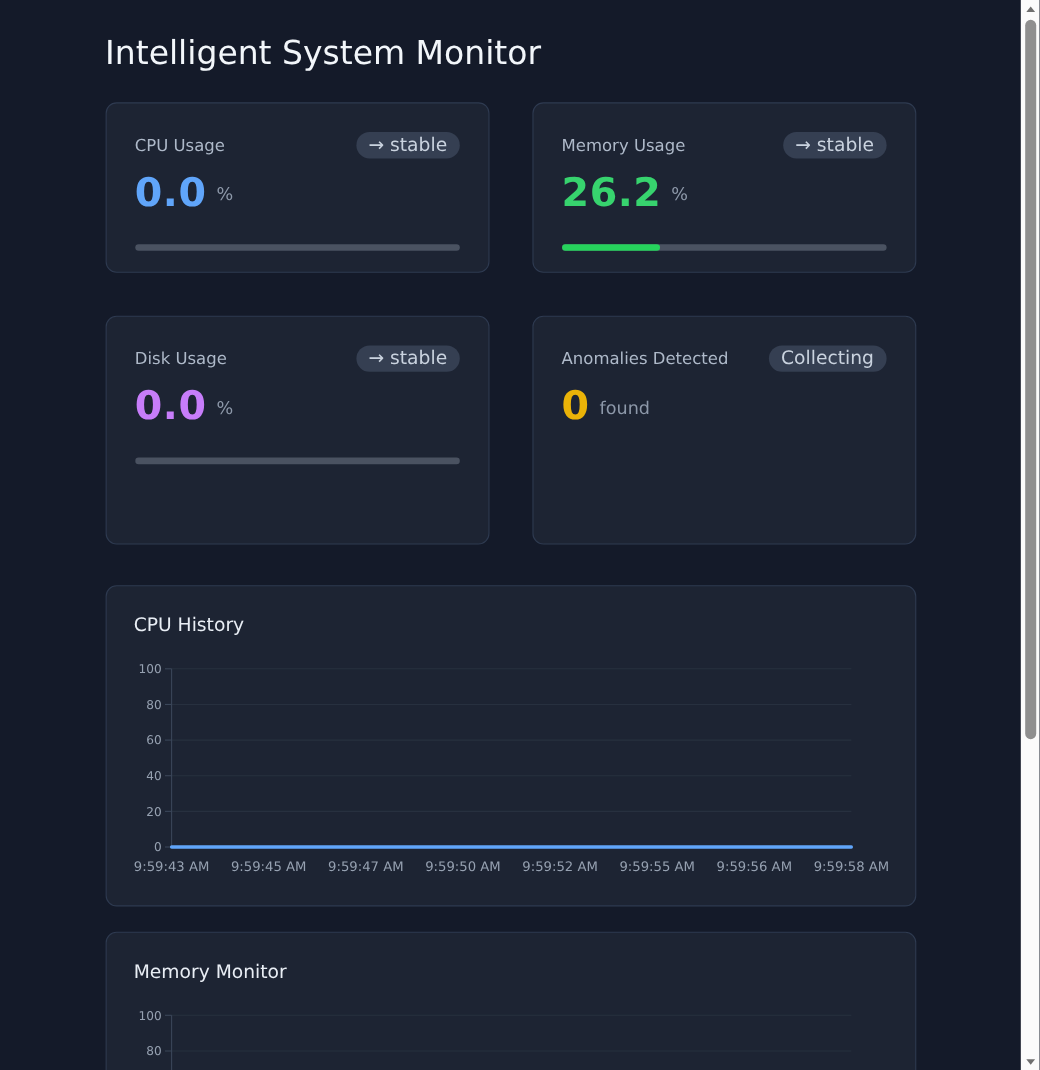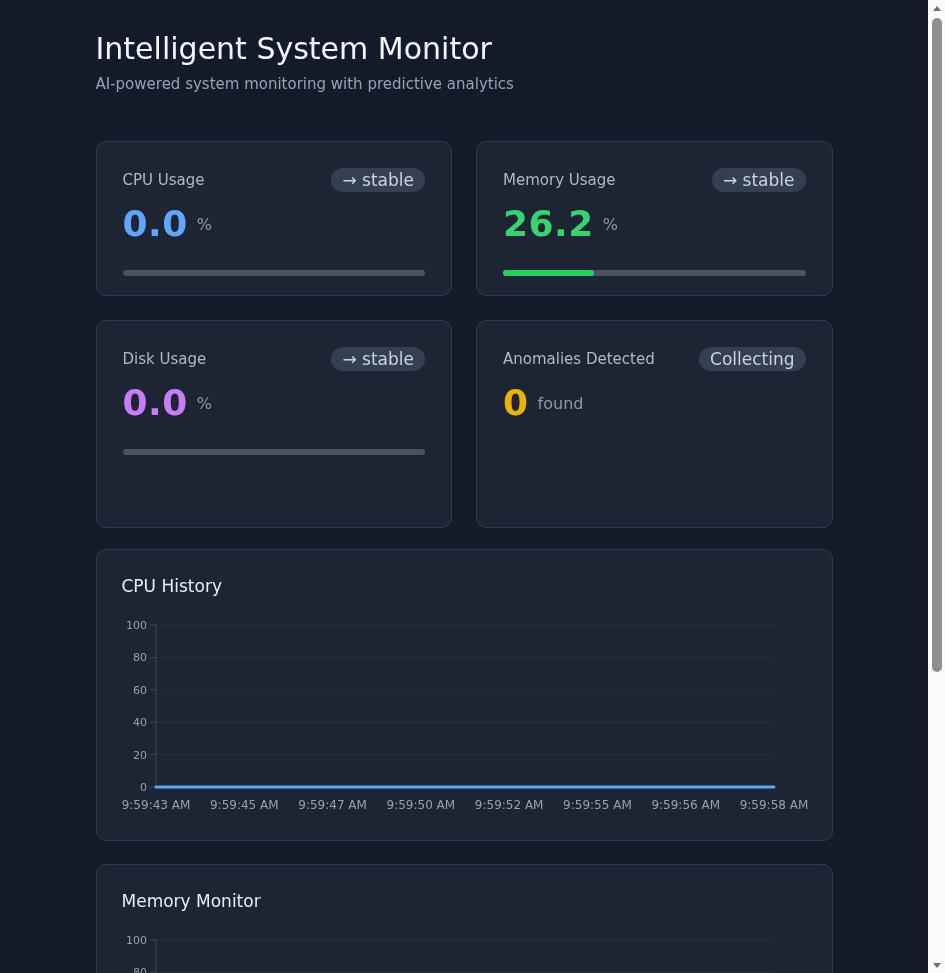--- a/index.html
+++ b/index.html
@@ -7,21 +7,21 @@
     width:945px;height:973px;overflow:hidden;position:relative;
     background:#141a29;
     font-family:"DejaVu Sans","Liberation Sans",sans-serif;
   }
   .viewport{position:absolute;left:0;top:0;width:928px;height:973px;overflow:hidden}
   .container{width:737px;margin:0 auto;padding-top:32px}
 
   .page-title{color:#f2f6fa;font-size:30px;font-weight:400;margin:0;line-height:34px}
   .page-subtitle{color:#97a3b4;font-size:15px;margin-top:9px;line-height:18px}
 
-  .metrics-grid{display:grid;grid-template-columns:1fr 1fr;gap:24px;margin-top:48px}
+  .metrics-grid{display:grid;grid-template-columns:1fr 1fr;gap:39px;margin-top:27px}
   .card{
     background:#1d2433;border:1px solid #2e3a50;border-radius:10px;
     padding:26px 26px;box-sizing:border-box;
   }
   .metric-card.row1{height:155px}
   .metric-card.row2{height:208px}
 
   .card-head{display:flex;justify-content:space-between;align-items:center}
   .metric-label{color:#aeb9c9;font-size:15px;line-height:18px}
   .badge{
@@ -32,21 +32,21 @@
   .metric-value{font-size:36px;font-weight:700;line-height:40px;letter-spacing:.5px}
   .metric-unit{color:#8d98a9;font-size:16px}
   .metric-unit.found{font-size:16px}
 
   .progress{margin-top:26px;height:6px;background:#4a5261;border-radius:999px;position:relative}
   .progress-fill{position:absolute;left:0;top:0;height:6px;border-radius:999px}
 
   .note{margin-top:20px;color:#8d98a9;font-size:14px;line-height:21px;max-width:330px}
 
   .chart-card{width:737px;height:292px;padding:25px}
-  .chart-card.first{margin-top:21px}
+  .chart-card.first{margin-top:37px}
   .chart-card.second{margin-top:23px}
   .chart-title{color:#e9eef5;font-size:17px;font-weight:500;line-height:22px}
   svg.chart{display:block;margin-top:18px;width:687px;height:200px;overflow:visible}
   svg.chart text{font-family:"DejaVu Sans","Liberation Sans",sans-serif}
 
   
   .scrollbar{position:absolute;right:0;top:0;width:17px;height:973px;background:#fbfbfb}
   .sb-btn{position:absolute;left:0;width:17px;height:16px}
   .sb-btn.up{top:0}
   .sb-btn.down{bottom:0}
@@ -54,21 +54,20 @@
   .tri-down{width:0;height:0;margin:6px auto 0;border-left:4px solid transparent;border-right:4px solid transparent;border-top:5px solid #6f6f6f}
   .sb-thumb{position:absolute;left:4px;top:18px;width:10px;height:654px;background:#8f8f8f;border-radius:6px}
 </style>
 </head>
 <body>
 
 <div class="viewport">
   <div class="container">
 
     <h1 class="page-title">Intelligent System Monitor</h1>
-    <div class="page-subtitle">AI-powered system monitoring with predictive analytics</div>
 
     <div class="metrics-grid">
 
       <div class="card metric-card row1">
         <div class="card-head">
           <span class="metric-label">CPU Usage</span>
           <span class="badge">→ stable</span>
         </div>
         <div class="value-row">
           <span class="metric-value" style="color: rgb(96, 165, 250);">0.0</span>

